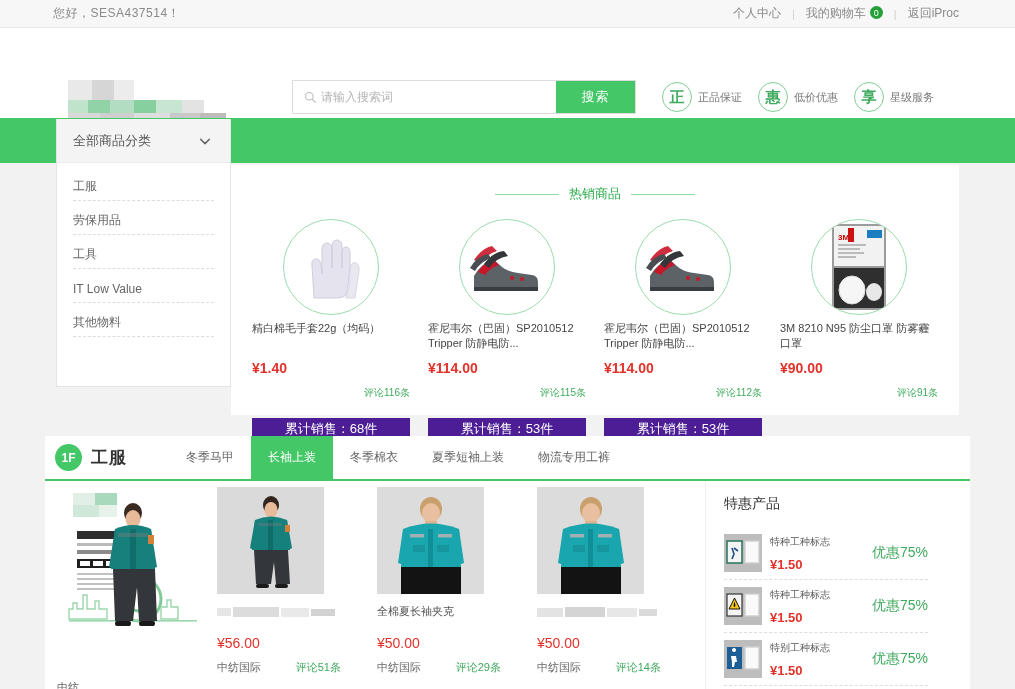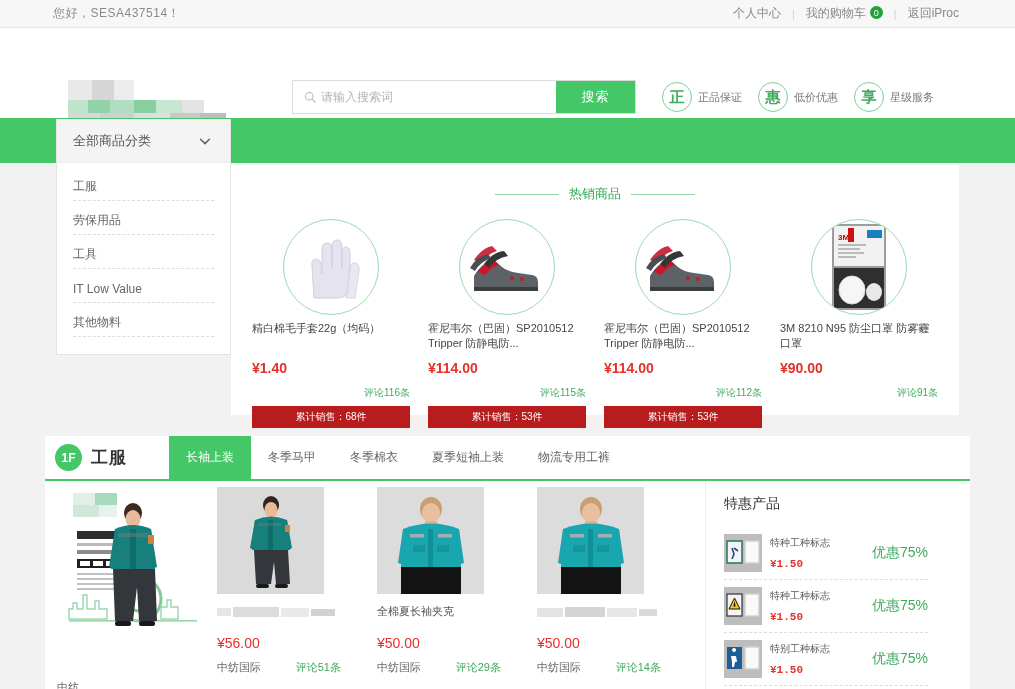--- a/index.html
+++ b/index.html
@@ -61,21 +61,21 @@
     display: flex; align-items: center; justify-content: center;
     color: #3faa5e; font-size: 15px; font-weight: bold;
   }
   .badge .blabel { font-size: 11px; color: #777; white-space: nowrap; }
 
   
   .greenbar { height: 45px; background: #44c767; position: relative; }
 
   
   .catpanel {
-    position: absolute; left: 56px; top: 119px; width: 175px; height: 236px;
+    position: absolute; left: 56px; top: 119px; width: 175px; height: 268px;
     background: #fff; border: 1px solid #e4e4e4; border-top: 0;
     z-index: 5;
   }
   .cathead {
     height: 44px; background: #f4f4f4; display: flex; align-items: center;
     justify-content: space-between; padding: 0 18px 0 16px;
     font-size: 13px; color: #555; border-bottom: 1px solid #ececec;
   }
   .chev { width: 14px; height: 14px; display: block; }
   .catlist { padding: 4px 16px 0 16px; }
@@ -97,22 +97,22 @@
   .hotcell { width: 179px; padding: 0 9px; }
   .hot-img {
     width: 96px; height: 96px; margin: 8px auto 6px auto; border-radius: 50%;
     border: 1px solid #9bdbad; overflow: hidden; position: relative; background: #fff;
     display: flex; align-items: center; justify-content: center;
   }
   .hot-name { font-size: 11px; color: #444; line-height: 15px; height: 30px; overflow: hidden; }
   .hot-price { font-size: 14px; color: #e4322b; font-weight: bold; margin-top: 9px; }
   .hot-cmt { font-size: 10px; color: #3faa5e; text-align: right; margin-top: 10px; }
   .hot-sales {
-    margin-top: 6px; height: 22px; background: #b91c1c; color: #fff;
-    font-size: 10px; display: flex; align-items: center; justify-content: center;
+    margin-top: 18px; height: 22px; background: #4c1d95; color: #fff;
+    font-size: 13px; display: flex; align-items: center; justify-content: center;
   }
 
   
   .floor { position: absolute; left: 45px; top: 436px; width: 925px; background: #fff; }
   .floorhead {
     height: 45px; display: flex; align-items: center;
     border-bottom: 2px solid #44c767; background: #fff; padding-left: 10px;
   }
   .floor-badge {
     width: 27px; height: 27px; border-radius: 50%; background: #44c767;
@@ -148,21 +148,21 @@
     border-left: 1px solid #f0f0f0;
   }
   .promo-title { font-size: 14px; color: #333; margin-bottom: 14px; }
   .promo-item {
     display: flex; align-items: center; padding: 7px 0;
     border-bottom: 1px dashed #ddd;
   }
   .promo-thumb { width: 38px; height: 38px; background: #c9c9c9; position: relative; overflow: hidden; flex: 0 0 38px; }
   .promo-txt { margin-left: 8px; flex: 1; }
   .promo-name { font-size: 10px; color: #555; }
-  .promo-price { font-size: 11px; color: #e4322b; font-weight: bold; margin-top: 8px; font-family: Liberation Mono, monospace; }
+  .promo-price { font-size: 13px; color: #e4322b; font-weight: bold; margin-top: 8px; }
   .promo-off { font-size: 14px; color: #3faa5e; white-space: nowrap; }
 
   
   .blur { display: block; }
   .blur i { position: absolute; display: block; }
 </style>
 </head>
 <body>
 
 <div id="page">
@@ -345,22 +345,22 @@
 
     </div>
   </div>
 
   <div class="floor">
 
     <div class="floorhead">
       <div class="floor-badge">1F</div>
       <div class="floor-title">工服</div>
       <div class="tabs">
+        <div class="tab">冬季马甲</div>
         <div class="tab active">长袖上装</div>
-        <div class="tab">冬季马甲</div>
         <div class="tab">冬季棉衣</div>
         <div class="tab">夏季短袖上装</div>
         <div class="tab">物流专用工裤</div>
       </div>
     </div>
 
     <div class="floorbody">
 
       <div class="banner">
         <div class="banner-inner">

